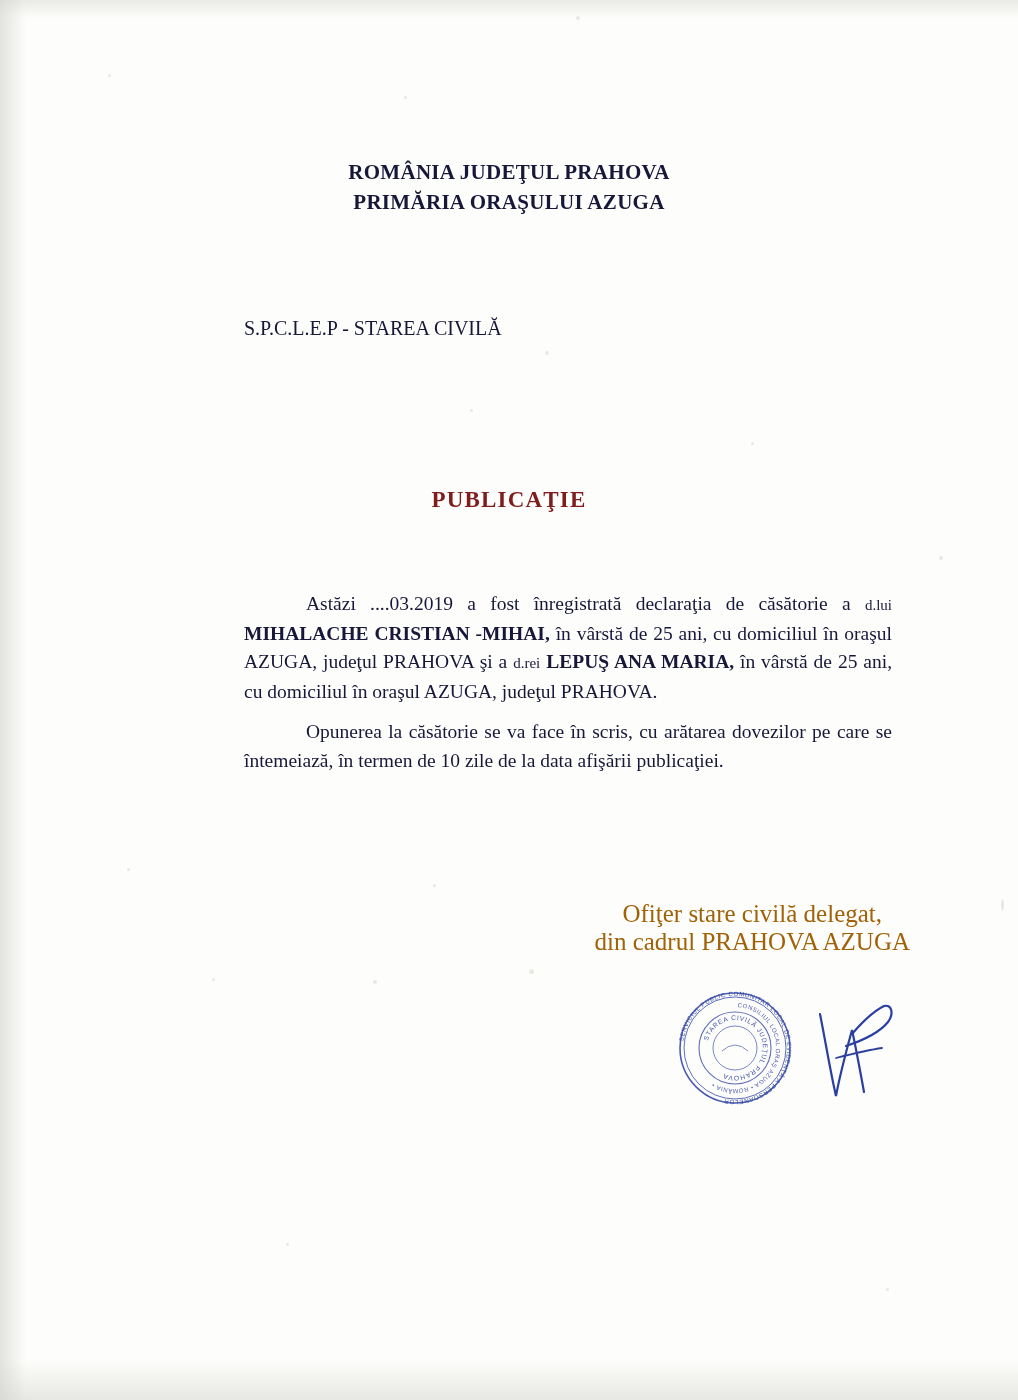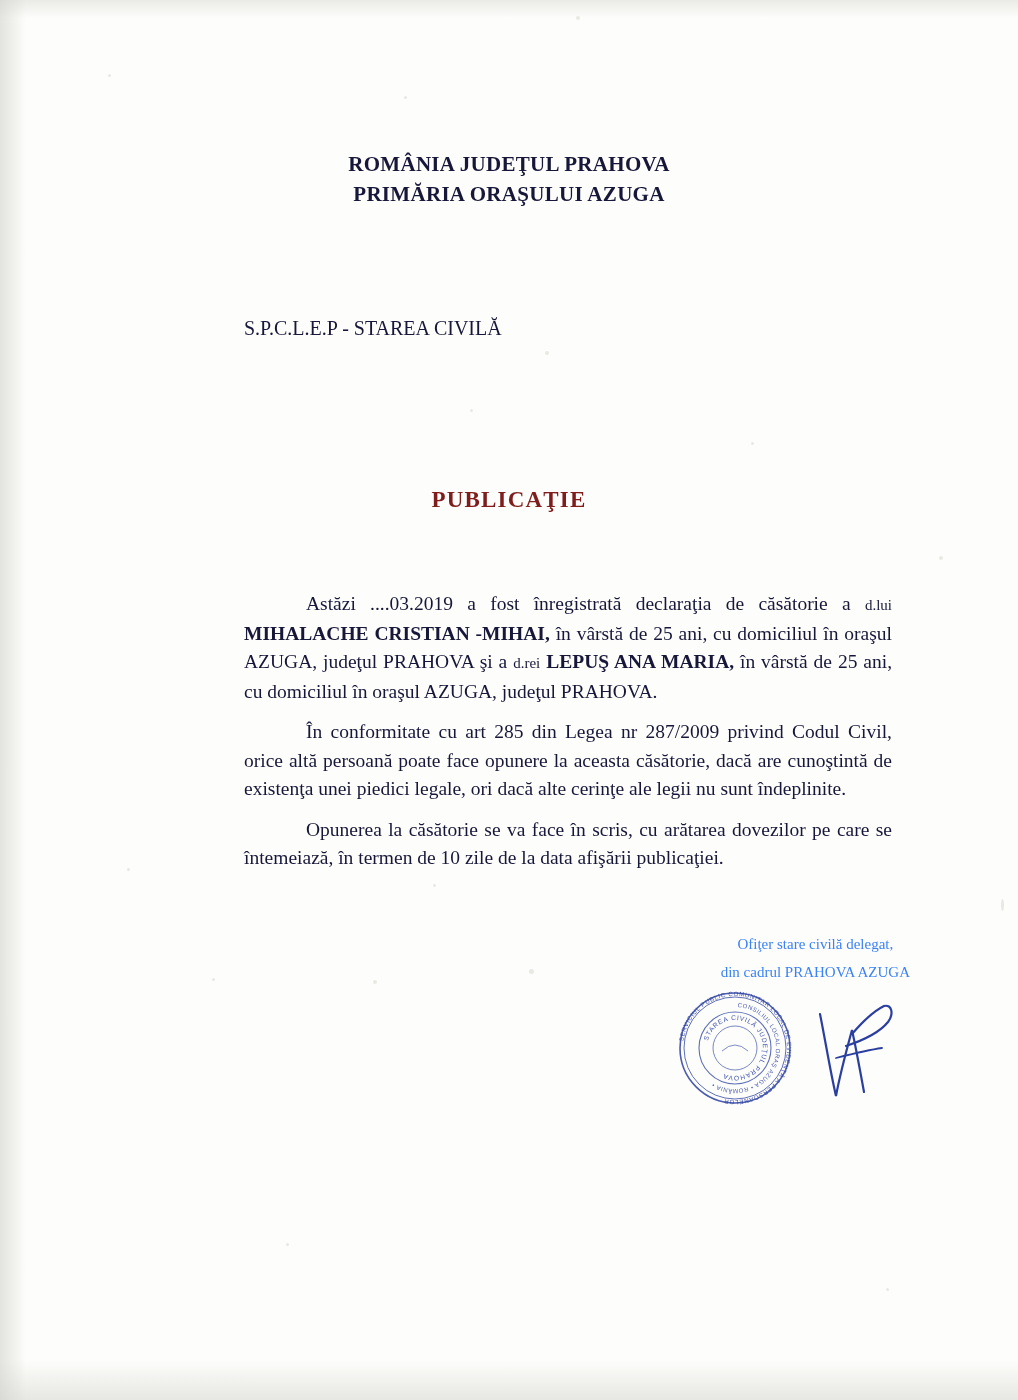--- a/index.html
+++ b/index.html
@@ -38,21 +38,21 @@
     background: linear-gradient(to bottom, rgba(210,210,205,0.45), rgba(255,255,255,0));
   }
   .edge-shade-bottom {
     position: absolute;
     left: 0; right: 0; bottom: 0; height: 40px;
     background: linear-gradient(to top, rgba(208,208,203,0.5), rgba(255,255,255,0));
   }
 
   .header-block {
     position: absolute;
-    top: 149px;
+    top: 157px;
     left: 0;
     width: 100%;
     text-align: center;
     font-weight: bold;
     font-size: 21px;
     line-height: 30px;
     letter-spacing: 0.3px;
     color: #17173a;
   }
 
@@ -92,26 +92,26 @@
     text-indent: 62px;
   }
   .small-prefix {
     font-size: 15px;
     vertical-align: baseline;
   }
   b { font-weight: bold; }
 
   .signature {
     position: absolute;
-    top: 930px;
+    top: 900px;
     right: 108px;
     text-align: center;
-    font-size: 15px;
+    font-size: 25px;
     line-height: 28px;
-    color: #3b82f6;
+    color: #a16207;
   }
 
   .stamp {
     position: absolute;
     top: 985px;
     left: 672px;
     width: 126px;
     height: 126px;
   }
   .stamp svg { display: block; }
@@ -163,21 +163,20 @@
   <div class="body-block">
     <p>
       <span>Astăzi ....03.2019 a fost înregistrată declaraţia de căsătorie a</span>
       <span class="small-prefix">d.lui</span>
       <b>MIHALACHE CRISTIAN -MIHAI,</b>
       <span>în vârstă de 25  ani, cu domiciliul în oraşul AZUGA, judeţul PRAHOVA şi a</span>
       <span class="small-prefix">d.rei</span>
       <b>LEPUŞ ANA MARIA,</b>
       <span>în vârstă de 25 ani, cu domiciliul în  oraşul AZUGA, judeţul PRAHOVA.</span>
     </p>
-    <p>În conformitate cu art 285 din Legea nr 287/2009 privind Codul Civil, orice altă persoană poate face opunere la aceasta căsătorie, dacă are cunoştintă de existenţa unei piedici legale, ori dacă alte cerinţe ale legii nu sunt îndeplinite.</p>
     <p>Opunerea la căsătorie se va face în scris, cu arătarea dovezilor pe care se întemeiază, în termen de 10 zile de la data afişării publicaţiei.</p>
   </div>
 
   <div class="signature">
     <div>Ofiţer stare civilă delegat,</div>
     <div>din cadrul PRAHOVA AZUGA</div>
   </div>
 
   <div class="stamp">
     <svg width="126" height="126" viewBox="0 0 126 126">

